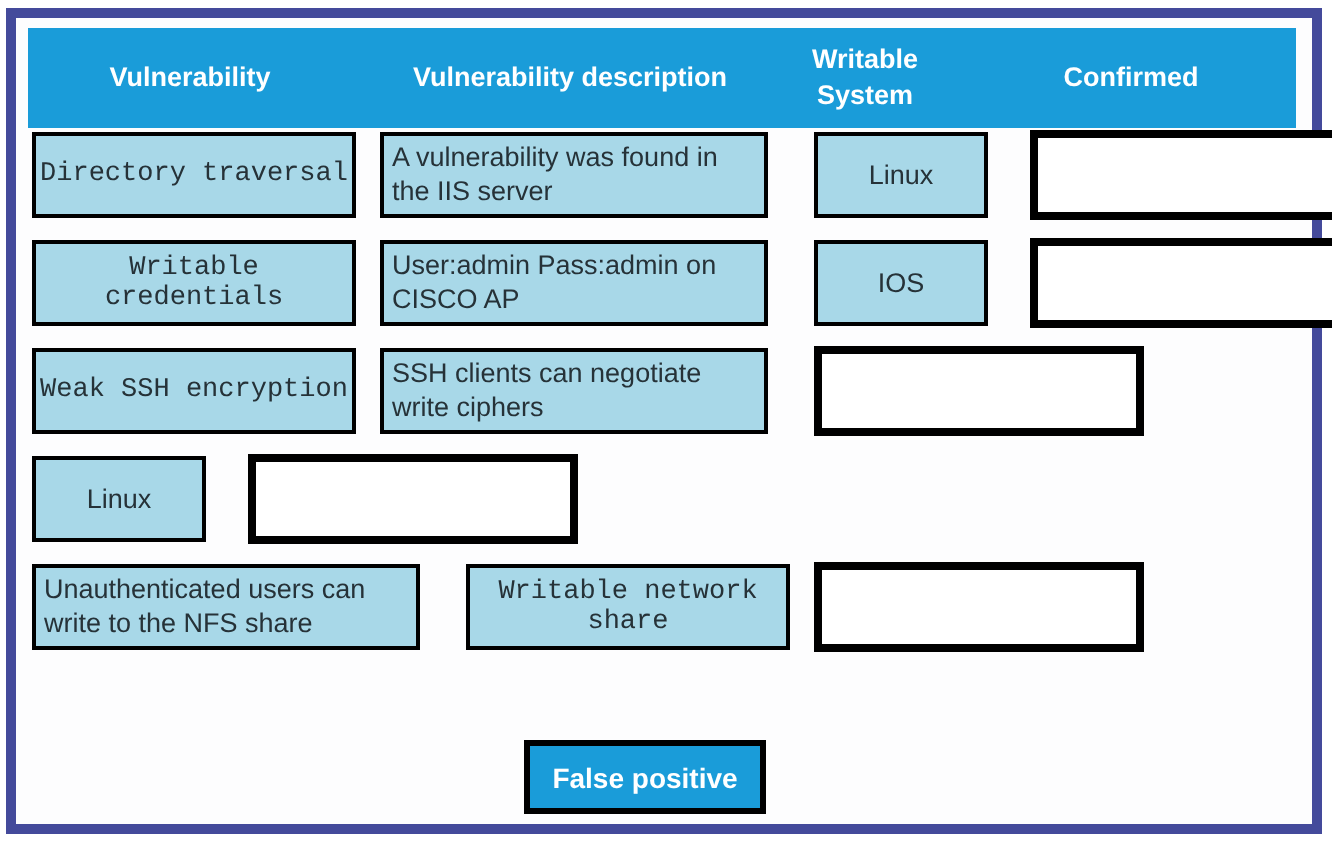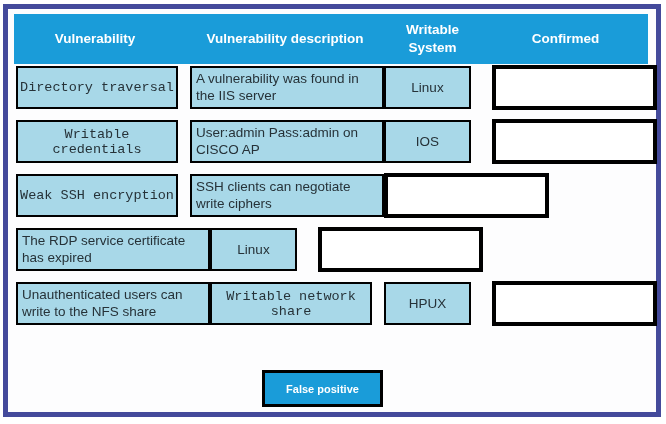--- a/index.html
+++ b/index.html
@@ -58,21 +58,21 @@
     display: flex;
     align-items: center;
   }
   .cell.vuln {
     width: 162px; margin-right: 12px;
     justify-content: center; text-align: center;
     padding: 0 2px;
     font-family: Liberation Mono, monospace;
   }
   .cell.desc {
-    width: 194px; margin-right: 0;
+    width: 194px; margin-right: 23px;
     justify-content: flex-start; text-align: left;
     padding: 2px 2px 2px 4px;
     line-height: 1.22;
   }
   .cell.os {
     width: 87px; margin-right: 21px;
     justify-content: center; text-align: center;
   }
   .dropzone {
     width: 165px; height: 45px;
@@ -80,21 +80,21 @@
     border: 4px solid #000000;
   }
   .fp-button {
     position: absolute;
     left: 254px; top: 361px;
     width: 121px; height: 37px;
     background: #1a9cd9;
     border: 3px solid #000000;
     color: #ffffff;
     font-weight: bold;
-    font-size: 11px;
+    font-size: 14px;
     display: flex;
     align-items: center;
     justify-content: center;
     cursor: pointer;
   }
 </style>
 </head>
 <body>
 
 <div class="frame">
@@ -122,29 +122,27 @@
       <div class="dropzone"></div>
     </div>
 
     <div class="row">
       <div class="cell vuln">Weak SSH encryption</div>
       <div class="cell desc">SSH clients can negotiate write ciphers</div>
       <div class="dropzone"></div>
     </div>
 
     <div class="row">
-      <div class="cell desc">The RDP service certificate has expired</div>
       <div class="cell os">Linux</div>
       <div class="dropzone"></div>
     </div>
 
     <div class="row">
       <div class="cell desc">Unauthenticated users can write to the NFS share</div>
       <div class="cell vuln">Writable network share</div>
-      <div class="cell os">HPUX</div>
       <div class="dropzone"></div>
     </div>
 
   </div>
 
   <div class="fp-button">False positive</div>
 
 </div>
 
 </body></html>

